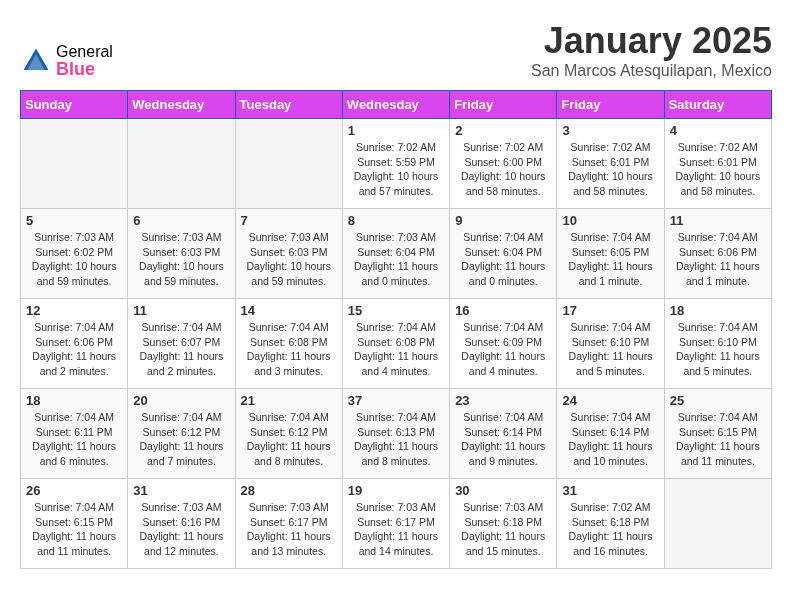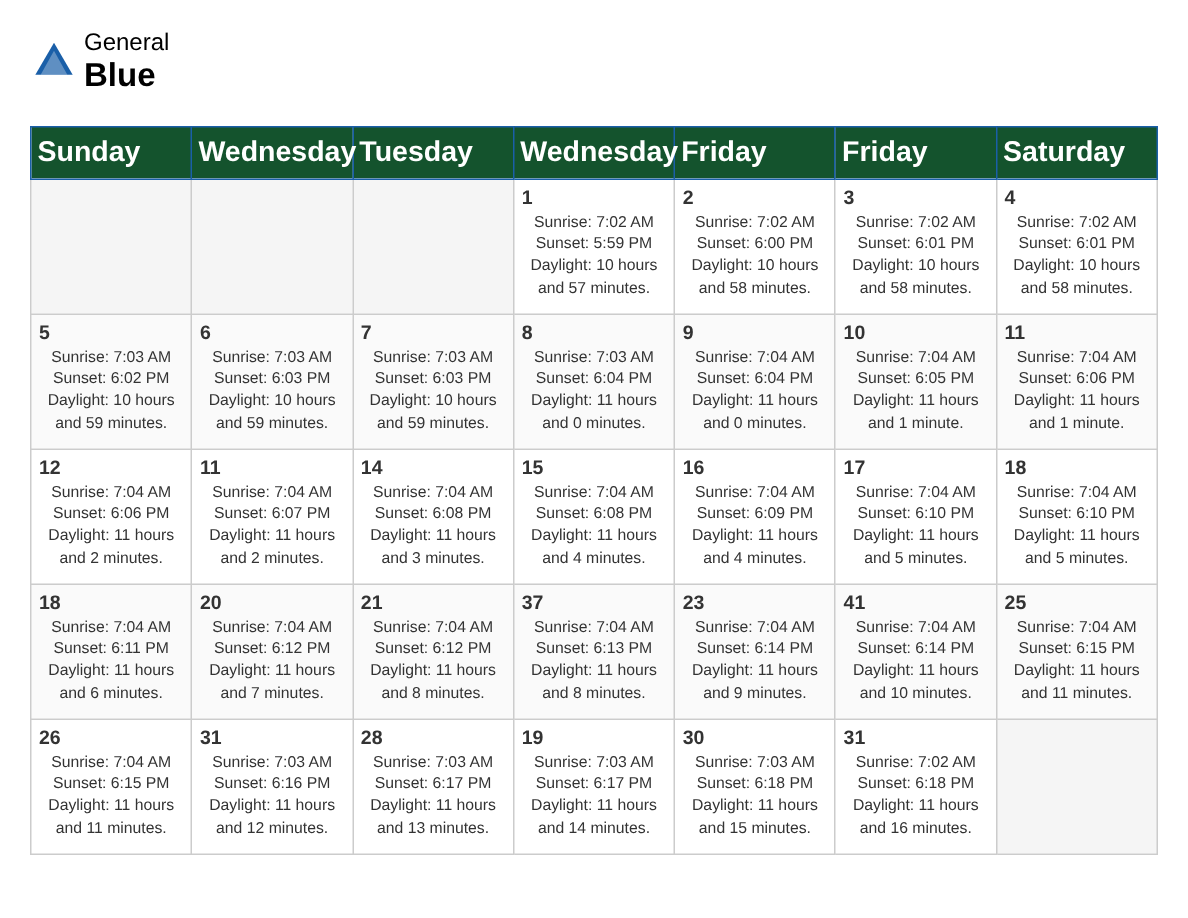--- a/index.html
+++ b/index.html
@@ -7,36 +7,36 @@
       font-family: Arial, sans-serif;
       background: #fff;
       width: 792px;
       min-height: 612px;
       padding: 20px;
     }
     .header {
       display: flex;
       justify-content: space-between;
       align-items: flex-end;
-      margin-bottom: 22px;
+      margin-bottom: 10px;
     }
     .logo {
       display: flex;
       align-items: center;
       gap: 4px;
     }
     .logo-text {
       display: flex;
       flex-direction: column;
       line-height: 1.1;
     }
     .logo-blue {
-      font-size: 22px;
-      font-weight: bold;
-      color: #000000;
+      font-size: 18px;
+      font-weight: bold;
+      color: #ec4899;
     }
     .logo-icon {
       width: 32px;
       height: 32px;
     }
     .title-block {
       text-align: right;
     }
     .month-title {
       font-size: 36px;
@@ -46,23 +46,23 @@
     .location {
       font-size: 16px;
       color: #555;
     }
     table {
       width: 100%;
       border-collapse: collapse;
       table-layout: fixed;
     }
     th {
-      background-color: #14532d;
+      background-color: #d946ef;
       color: #fff;
-      font-size: 19px;
+      font-size: 13px;
       font-weight: bold;
       padding: 6px 4px;
       text-align: left;
       border: 1px solid #1a5fa8;
     }
     td {
       border: 1px solid #ccc;
       vertical-align: top;
       padding: 4px 5px;
       height: 90px;
@@ -95,20 +95,24 @@
   <div class="logo">
     <svg class="logo-icon" viewBox="0 0 36 36">
       <polygon points="18,4 32,28 4,28" fill="#1a5fa8"></polygon>
       <polygon points="18,10 28,28 8,28" fill="#fff" opacity="0.3"></polygon>
     </svg>
     <div class="logo-text">
       <span>General</span>
       <span class="logo-blue">Blue</span>
     </div>
   </div>
+  <div class="title-block">
+    <div class="month-title">January 2025</div>
+    <div class="location">San Marcos Atesquilapan, Mexico</div>
+  </div>
 </div>
 
 <table>
   <thead>
     <tr>
     <th>Sunday</th>
         <th>Wednesday</th>
         <th>Tuesday</th>
         <th>Wednesday</th>
         <th>Friday</th>
@@ -213,21 +217,21 @@
         </td>
         <td>
           <div class="day-num">37</div>
         <div class="day-info">Sunrise: 7:04 AM<br>Sunset: 6:13 PM<br>Daylight: 11 hours and 8 minutes.</div>
         </td>
         <td>
           <div class="day-num">23</div>
         <div class="day-info">Sunrise: 7:04 AM<br>Sunset: 6:14 PM<br>Daylight: 11 hours and 9 minutes.</div>
         </td>
         <td>
-          <div class="day-num">41</div>
+          <div class="day-num">24</div>
         <div class="day-info">Sunrise: 7:04 AM<br>Sunset: 6:14 PM<br>Daylight: 11 hours and 10 minutes.</div>
         </td>
         <td>
           <div class="day-num">25</div>
         <div class="day-info">Sunrise: 7:04 AM<br>Sunset: 6:15 PM<br>Daylight: 11 hours and 11 minutes.</div>
         </td>
       </tr>
       <tr>
         <td>
           <div class="day-num">26</div>

